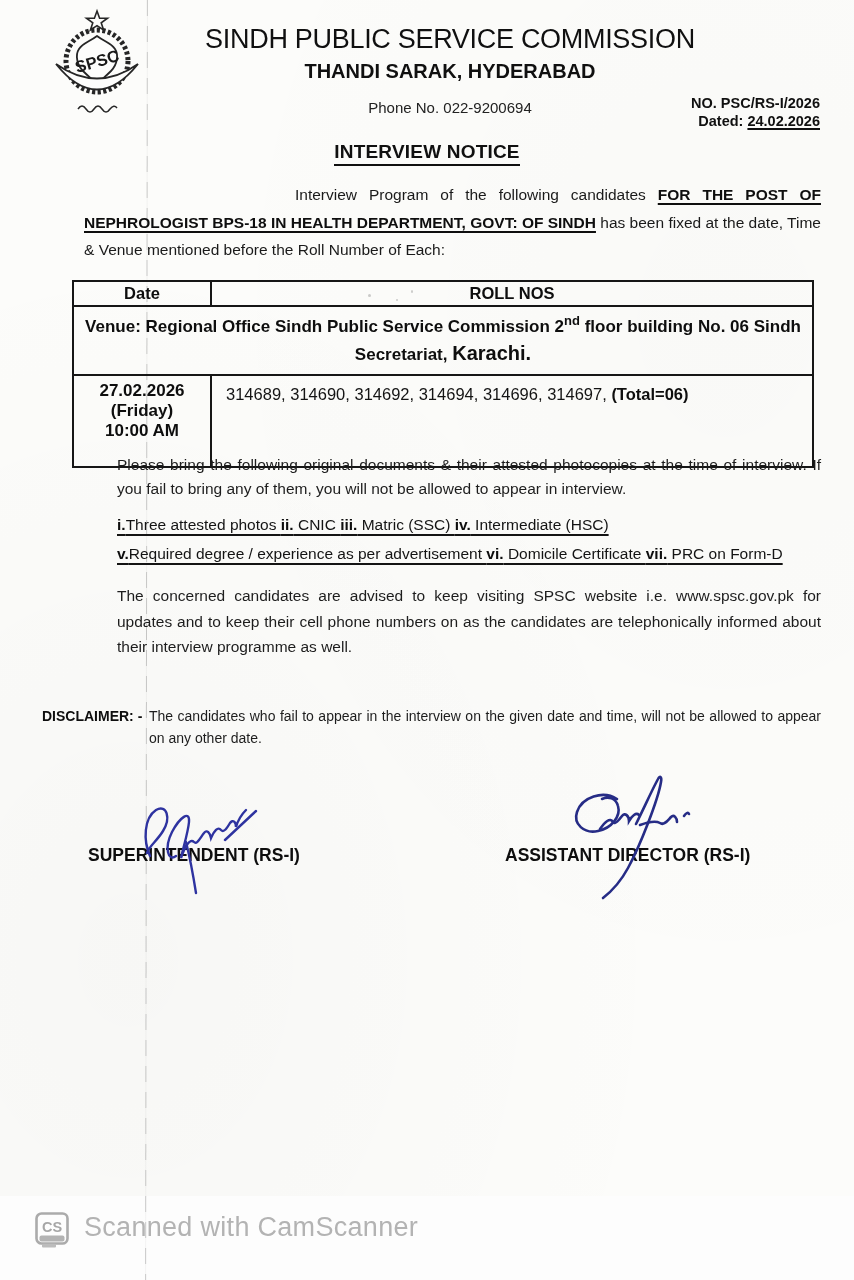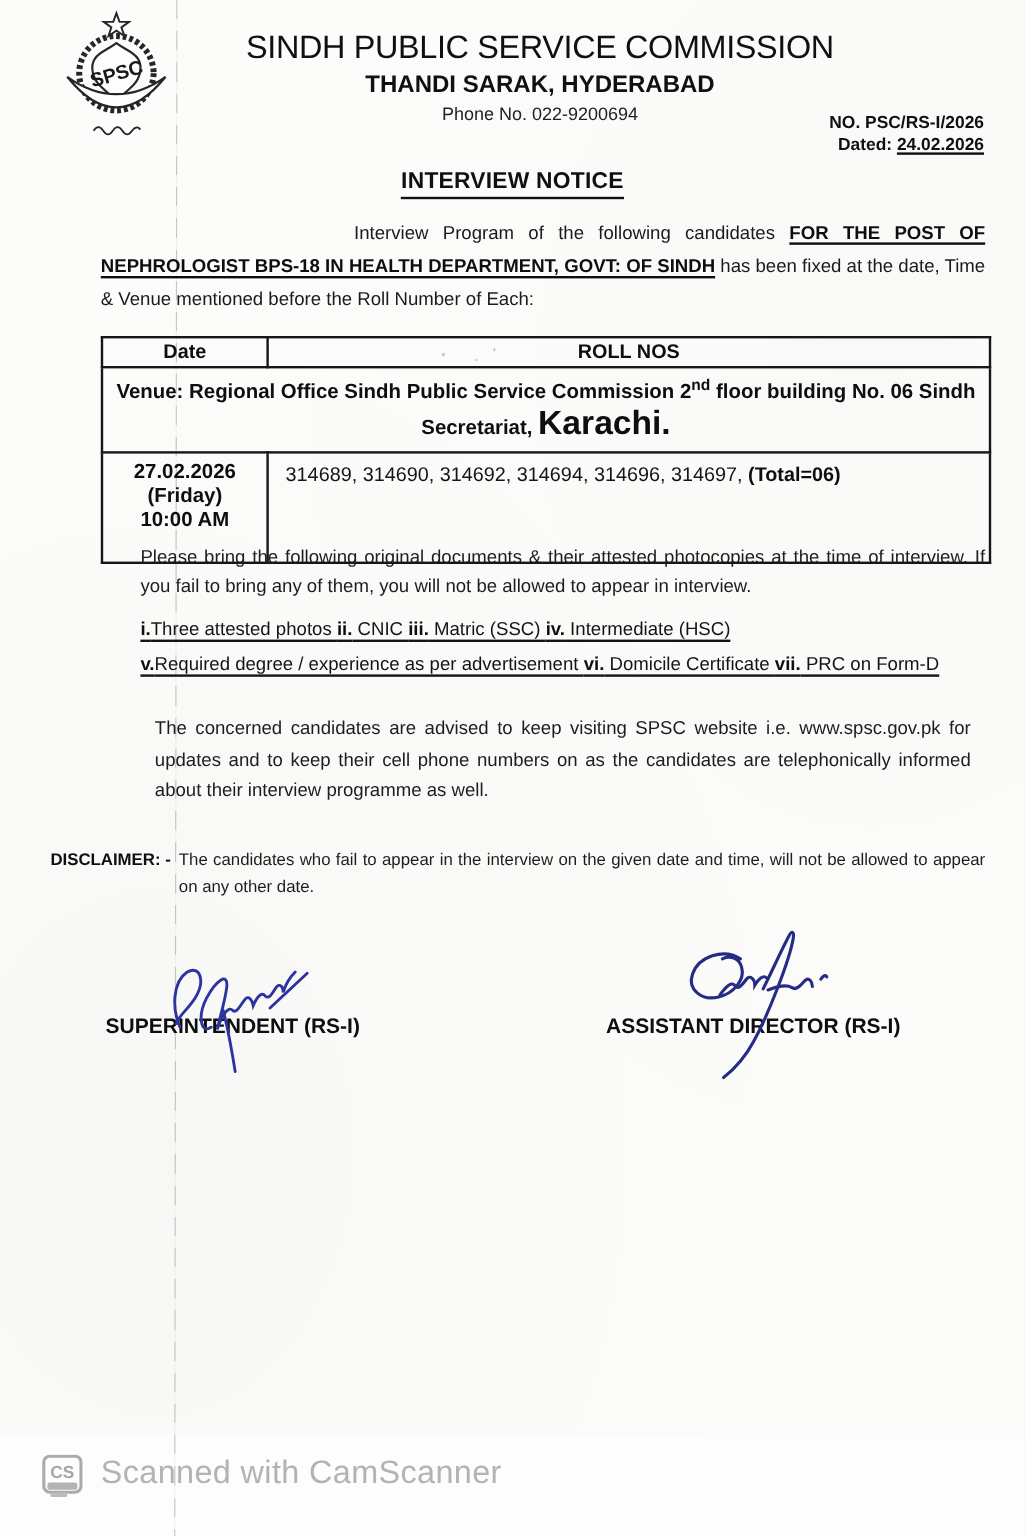--- a/index.html
+++ b/index.html
@@ -23,57 +23,57 @@
     transform:rotate(.08deg);
   }
   .speck { position:absolute; background:#8f8f8f; opacity:.45; border-radius:50%; }
   .footer-band { position:absolute; left:0; right:0; top:1196px; bottom:0; background:#fdfdfd; }
 
   
   .logo-box { left:50px; top:8px; width:100px; height:114px; }
   .hdr { left:166px; top:24px; width:568px; text-align:center; }
   .hdr-title { font-size:27px; font-weight:normal; color:#101010; letter-spacing:-.3px; white-space:nowrap; }
   .hdr-sub   { font-size:20px; font-weight:bold; color:#101010; margin-top:5px; }
-  .hdr-phone { font-size:15px; margin-top:4px; color:#222; }
+  .hdr-phone { font-size:15px; margin-top:16px; color:#222; }
   .refblock { right:34px; top:94px; text-align:right; font-size:14.5px; font-weight:bold; color:#101010; line-height:18px; }
   .dated-val { text-decoration:underline; text-decoration-thickness:2px; text-underline-offset:2px; }
 
   .notice-title-wrap { left:0; top:141px; width:854px; text-align:center; }
   .notice-title {
     display:inline-block; font-size:19px; font-weight:bold; color:#101010;
     border-bottom:2.5px solid #101010; padding-bottom:1px; letter-spacing:.2px;
   }
 
   .intro { left:84px; top:181px; width:737px; font-size:15.5px; line-height:27.5px;
            text-align:justify; text-indent:211px; color:#1a1a1a; }
   .intro .emph { font-weight:bold; color:#0e0e0e; text-decoration:underline;
                  text-decoration-thickness:2px; text-underline-offset:3px; }
 
   
-  .notice-table { left:84px; top:280px; width:742px; border-collapse:collapse; }
+  .notice-table { left:72px; top:280px; width:742px; border-collapse:collapse; }
   .notice-table td { border:2.2px solid #161616; padding:0; }
   .th-row td { height:25px; text-align:center; font-weight:bold; font-size:16.5px; color:#0e0e0e; }
   .venue-cell { text-align:center; padding:3px 6px 4px 6px !important; }
   .venue-l1 { font-size:17px; font-weight:bold; color:#0e0e0e; line-height:22px; }
   .venue-l1 sup { font-size:13px; }
   .venue-l2 { font-size:17px; font-weight:bold; color:#0e0e0e; line-height:30px; }
-  .venue-city { font-size:28px; }
+  .venue-city { font-size:20px; }
   .date-cell { width:138px; vertical-align:top; text-align:center; padding-top:5px !important;
                font-size:17px; font-weight:bold; color:#0e0e0e; line-height:20px; height:92px; }
   .rolls-cell { vertical-align:top; padding:9px 10px 0 14px !important; font-size:16.5px; color:#141414; }
   .rolls-total { font-weight:bold; color:#0e0e0e; }
 
   .bring { left:117px; top:453px; width:704px; font-size:15.5px; line-height:24px; text-align:justify; }
 
   .docs { left:117px; top:511px; font-size:15.5px; line-height:28.5px; color:#141414; }
   .docs .dline { text-decoration:underline; text-decoration-thickness:1.6px; text-underline-offset:3.5px; }
   .docs b { color:#0e0e0e; }
 
   .advice { left:117px; top:583px; width:704px; font-size:15.5px; line-height:25.5px; }
-  .advice p { margin:12px; text-align:justify; }
+  .advice p { margin:0; text-align:justify; }
 
   .disclaimer { left:42px; top:706px; width:779px; display:flex; font-size:14px; line-height:21.5px; }
   .disc-label { font-weight:bold; color:#0e0e0e; min-width:107px; white-space:nowrap; }
   .disc-text { flex:1; text-align:justify; }
 
   .sig-label { font-size:17.5px; font-weight:bold; color:#0e0e0e; top:845px; white-space:nowrap; }
   .sig-left-label { left:88px; }
   .sig-right-label { left:505px; }
   .ink-layer { left:0; top:0; width:854px; height:1280px; pointer-events:none; }
 

